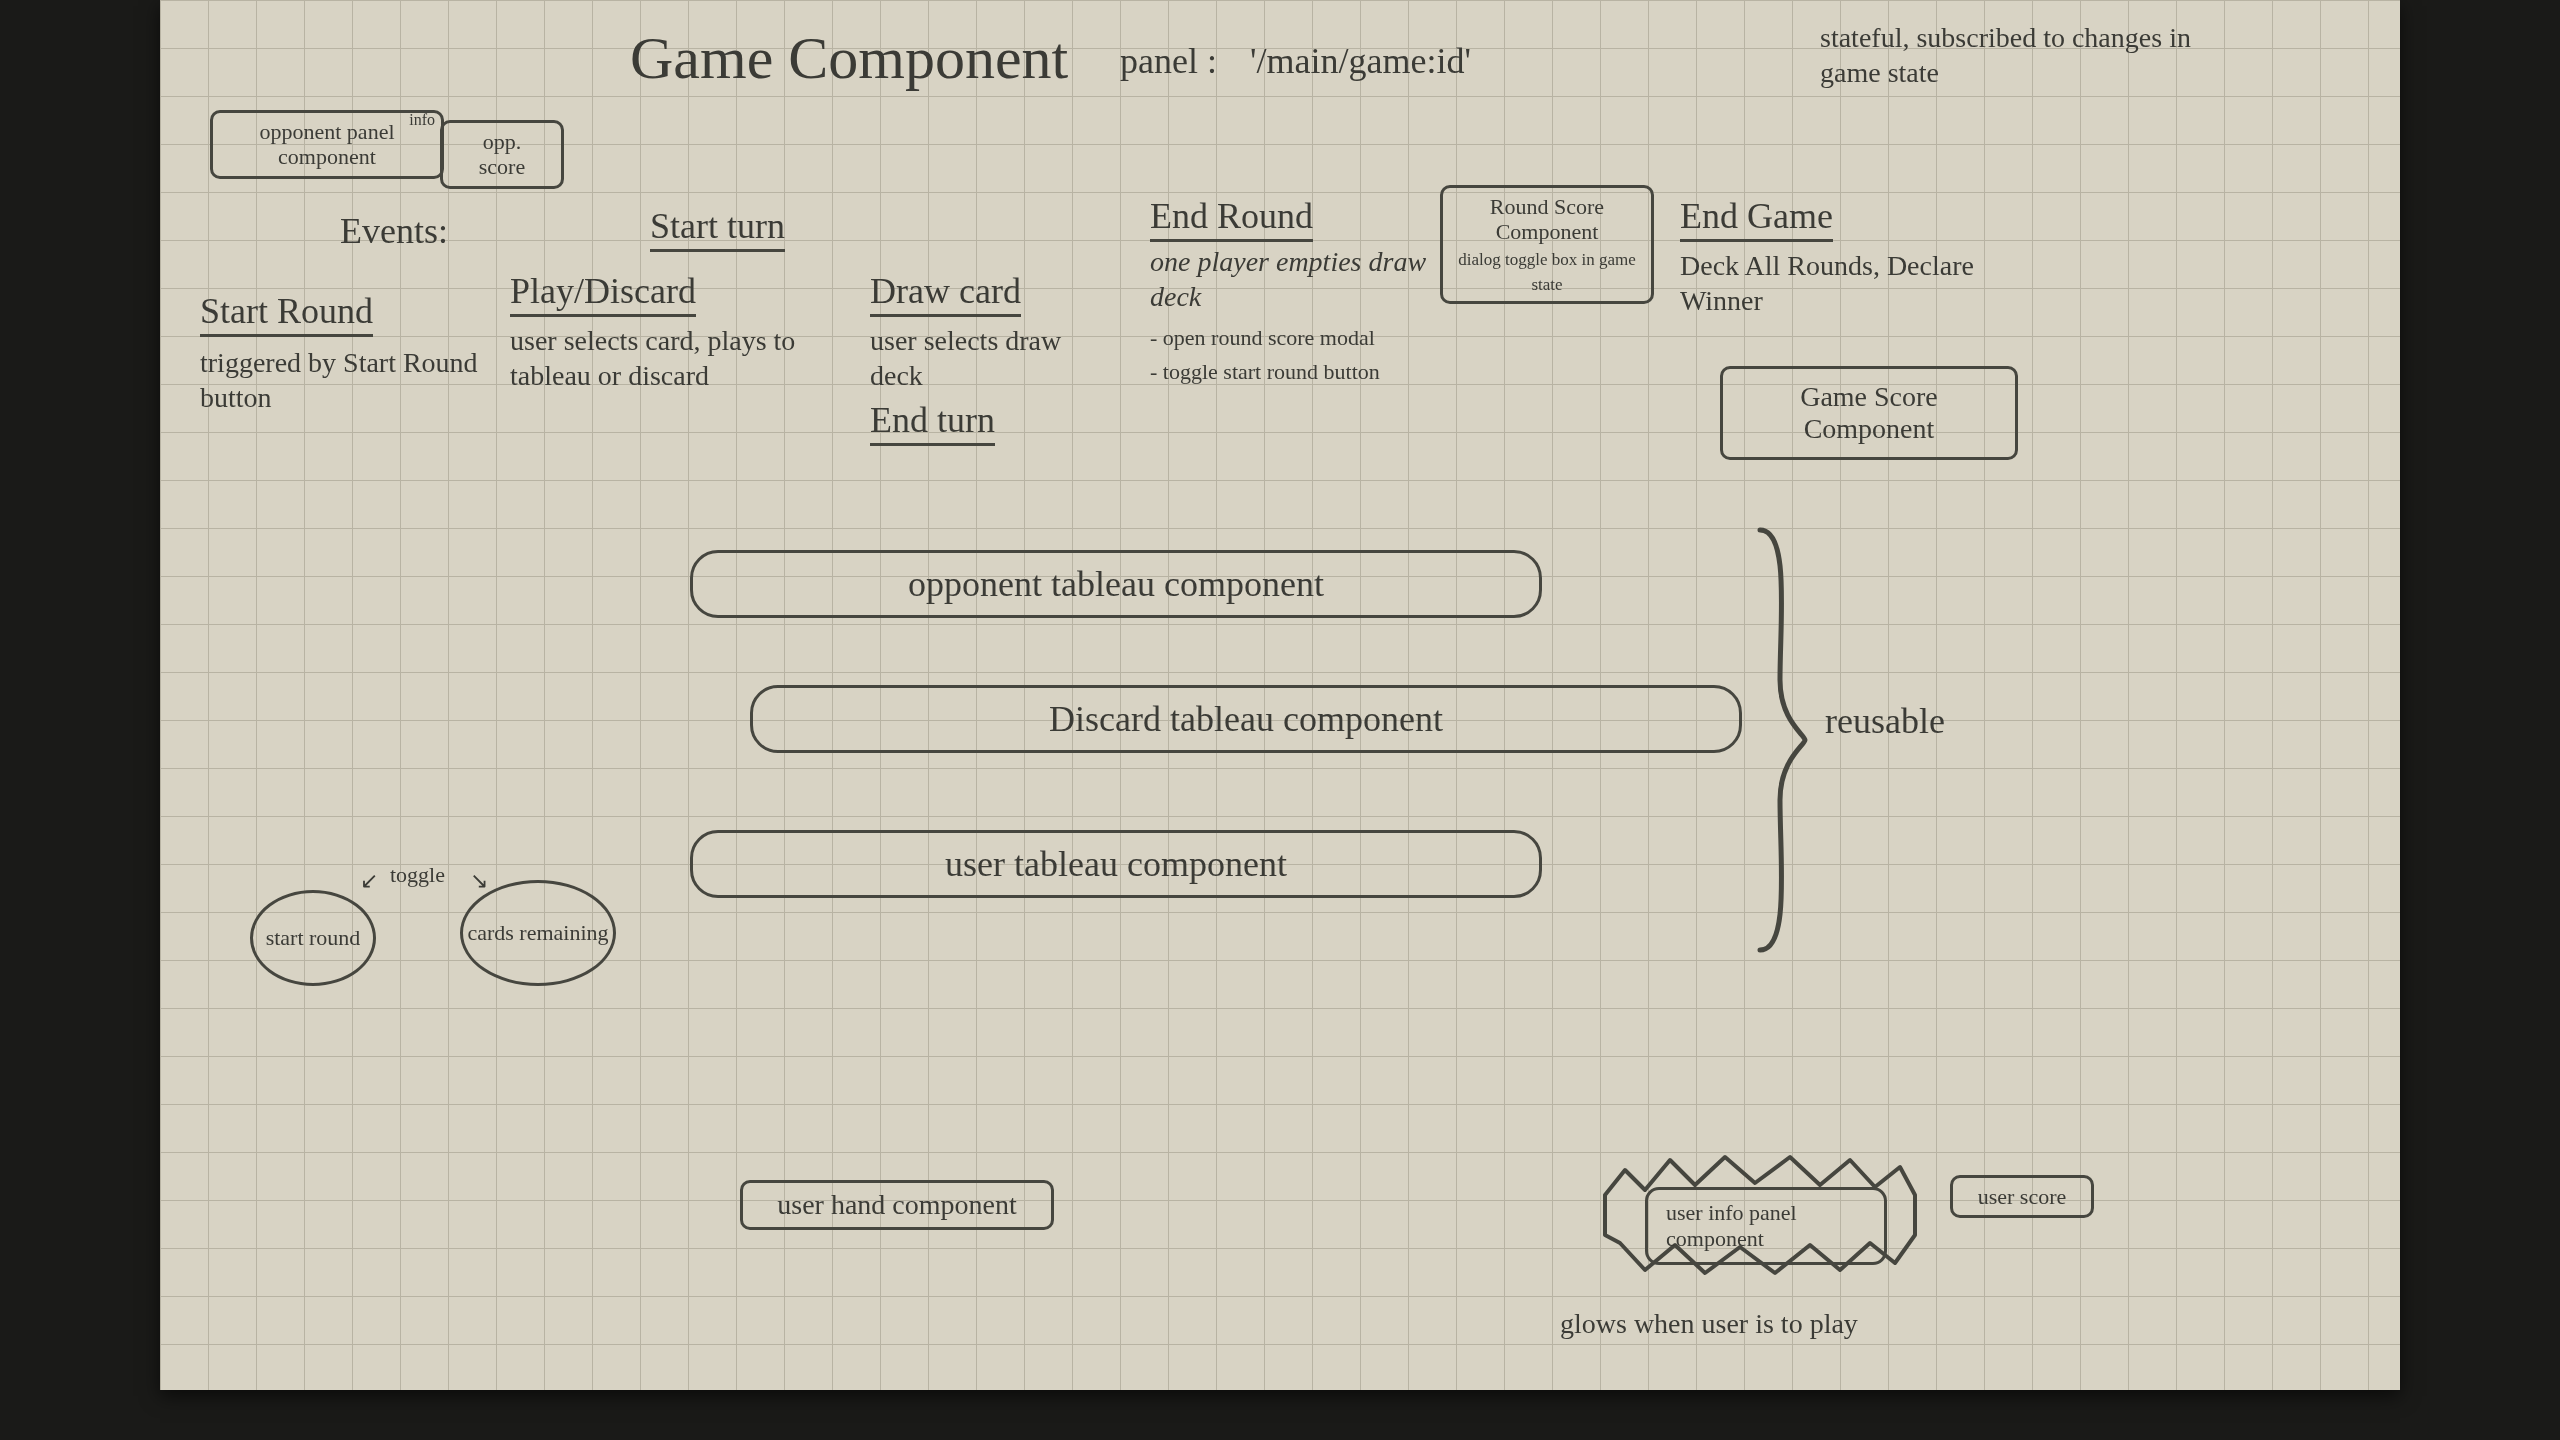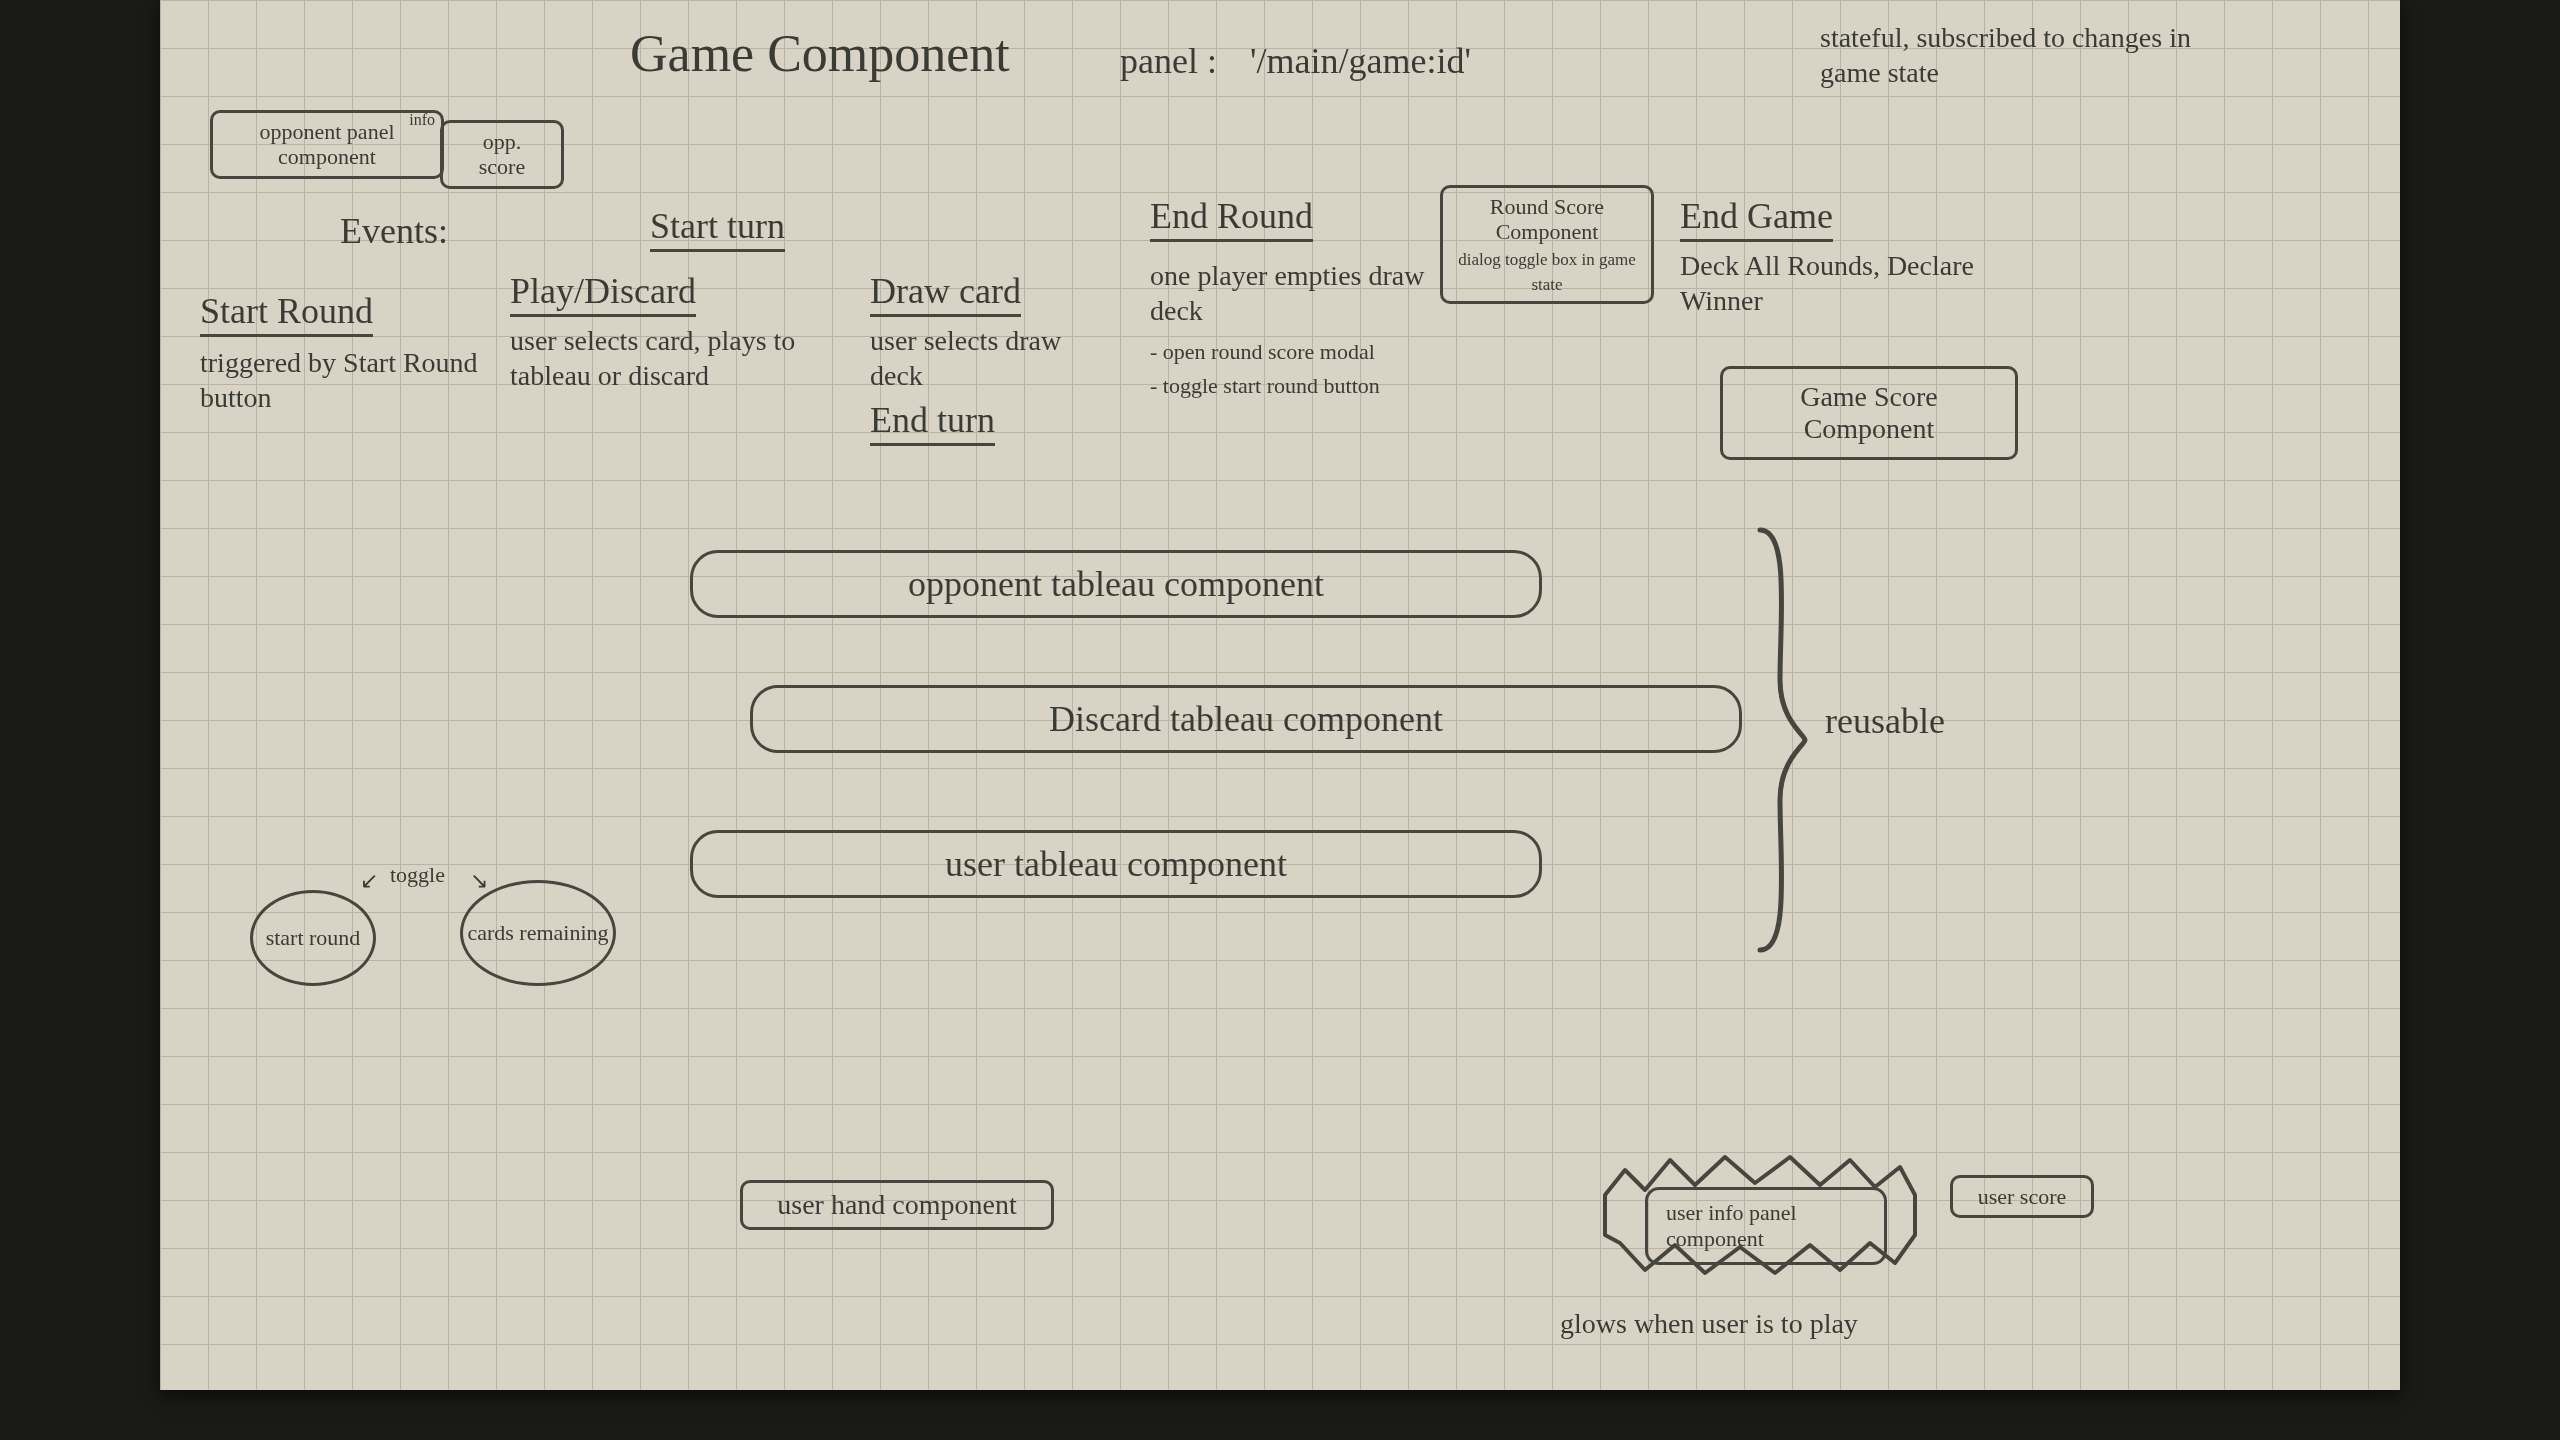--- a/index.html
+++ b/index.html
@@ -17,21 +17,21 @@
   .hand{font-family:"Comic Sans MS","Segoe Script",cursive;color:#3b3b36;}
   .abs{position:absolute;}
   .box{border:3px solid #46463f;border-radius:10px;padding:6px 14px;text-align:center;line-height:1.15;}
   .box.tall{border-radius:14px;}
   .pill{border:3px solid #46463f;border-radius:28px;padding:10px 28px;text-align:center;}
   .circ{border:3px solid #46463f;border-radius:50%;display:flex;align-items:center;justify-content:center;text-align:center;line-height:1.05;}
   .underline{border-bottom:3px solid #46463f;padding-bottom:2px;display:inline-block;}
   .sm{font-size:22px;}
   .md{font-size:28px;}
   .lg{font-size:36px;}
-  .title{font-size:52px;}
+  .title{font-size:60px;}
   .note{line-height:1.25;}
   
   .brace{
     width:60px;height:440px;position:absolute;
   }
   .brace svg{width:100%;height:100%;}
   
   .burst{
     border:3px solid #46463f;border-radius:14px;padding:10px 18px;text-align:left;
   }
@@ -68,21 +68,21 @@
   </div>
 
   <div class="abs" style="left:710px;top:270px;width:250px;">
     <div class="lg underline">Draw card</div>
     <div class="md note" style="margin-top:6px;">user selects draw deck</div>
     <div class="lg underline" style="margin-top:6px;display:inline-block;">End turn</div>
   </div>
 
   <div class="abs" style="left:990px;top:195px;width:280px;">
     <div class="lg underline">End Round</div>
-    <div class="md note" style="margin-top:16px;">one player empties draw deck</div>
+    <div class="md note" style="margin-top:2px;font-style:italic;">one player empties draw deck</div>
     <div class="sm note" style="margin-top:10px;">- <span>open round score modal</span></div>
     <div class="sm note" style="margin-top:6px;">- <span>toggle start round button</span></div>
   </div>
 
   <div class="abs box sm" style="left:1280px;top:185px;width:180px;">
     <span>Round Score Component</span><br>
     <span style="font-size:17px;">dialog toggle box in game state</span>
   </div>
 
   <div class="abs" style="left:1520px;top:195px;width:330px;">

